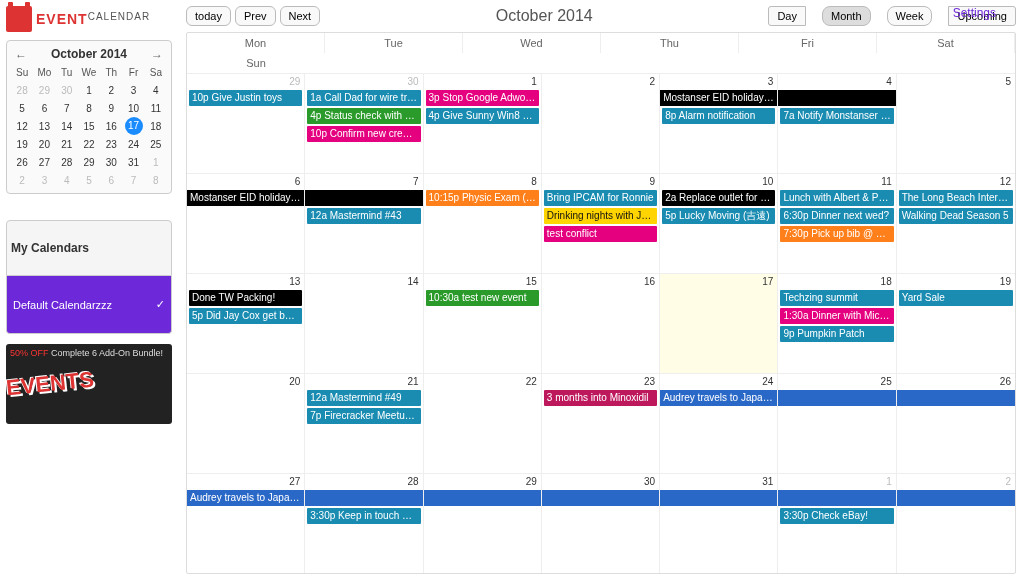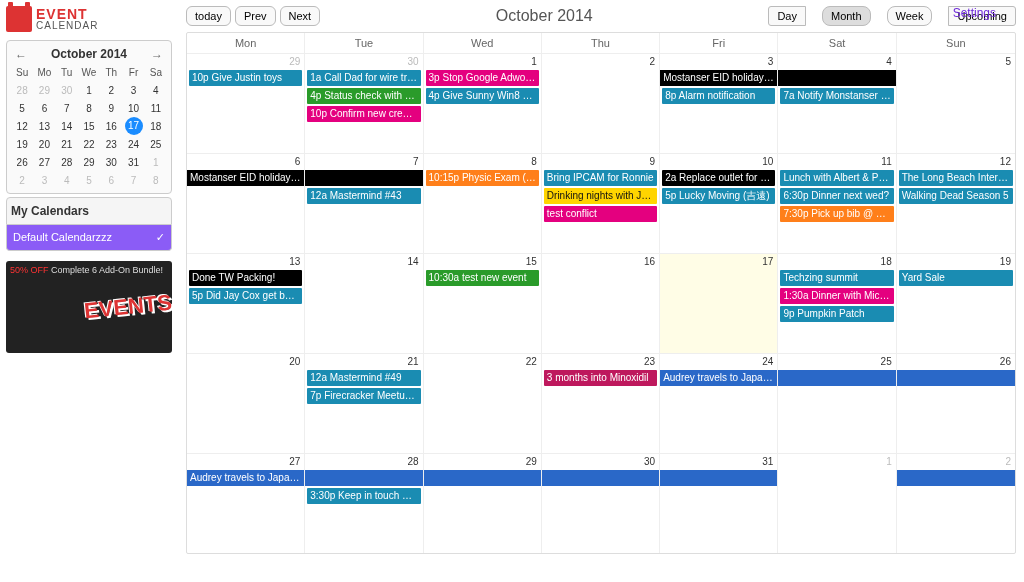--- a/index.html
+++ b/index.html
@@ -3,51 +3,51 @@
 <meta charset="utf-8">
 <style>
 *{box-sizing:border-box;margin:0;padding:0;font-family:Arial,Helvetica,sans-serif}
 body{background:#fff;font-size:11px;color:#333}
 .app{display:flex;width:1024px;height:582px}
 .sidebar{width:178px;padding:4px 6px}
 .logo{height:30px;display:flex;align-items:center;gap:4px;margin-bottom:6px}
 .logo-icon{width:26px;height:26px;background:#d33;border-radius:2px;position:relative}
 .logo-icon:before{content:"";position:absolute;top:-4px;left:2px;width:5px;height:5px;background:#d33;border-radius:1px}
 .logo-icon:after{content:"";position:absolute;top:-4px;right:2px;width:5px;height:5px;background:#d33;border-radius:1px}
-.logo-text{display:flex;flex-direction:column;line-height:1}
+.logo-text{display:flex;line-height:1}
 .logo-event{color:#d33;font-weight:bold;font-size:14px;letter-spacing:1px}
 .logo-cal{color:#555;font-size:10px;letter-spacing:1px}
 .mini-cal{border:1px solid #ccc;border-radius:4px;padding:4px;background:#fafafa}
 .mini-head{display:flex;justify-content:space-between;align-items:center;padding:2px 4px;font-weight:bold;font-size:12px}
 .mini-arrow{cursor:pointer;font-size:12px;color:#666}
 .mini-grid{width:100%;border-collapse:collapse;font-size:10px;text-align:center}
 .mini-grid th,.mini-grid td{width:22px;height:18px;padding:0}
 .mini-grid th{color:#555;font-weight:normal}
 .mini-grid td{color:#333;cursor:pointer}
 .mini-grid td.dim{color:#bbb}
 .mini-grid td.today span{display:inline-block;width:18px;height:18px;line-height:18px;background:#1a8cff;color:#fff;border-radius:50%}
-.mycal-head{margin-top:3px;padding:6px 4px;font-weight:bold;font-size:12px;border:1px solid #ccc;border-radius:4px 4px 0 0;background:#f5f5f5}
-.mycal-item{background:#8b5cf6;color:#fff;padding:6px 6px;font-size:11px;display:flex;justify-content:space-between;align-items:flex-start;border:1px solid #ccc;border-top:none;border-radius:0 0 4px 4px}
-.promo{margin-top:10px;height:92px;background:#222;border-radius:3px;position:relative;overflow:hidden;display:flex;align-items:center;justify-content:flex-end}
+.mycal-head{margin-top:26px;padding:20px 4px;font-weight:bold;font-size:12px;border:1px solid #ccc;border-radius:4px 4px 0 0;background:#f5f5f5}
+.mycal-item{background:#6d28d9;color:#fff;padding:22px 6px;font-size:11px;display:flex;justify-content:space-between;align-items:flex-end;border:1px solid #ccc;border-top:none;border-radius:0 0 4px 4px}
+.promo{margin-top:10px;height:80px;background:#222;border-radius:3px;position:relative;overflow:hidden;display:flex;align-items:center;justify-content:flex-start}
 .promo-text{color:#d33;font-weight:bold;font-size:22px;transform:rotate(-6deg);text-shadow:2px 2px #fff,-1px -1px #fff}
 .promo-top{position:absolute;top:4px;left:4px;right:4px;font-size:9px;color:#ddd}
 .promo-off{color:#f33}
 .main{flex:1;padding:4px 8px;position:relative}
 .settings{position:absolute;top:6px;right:28px;color:#6d28d9;font-size:12px;cursor:pointer}
 .toolbar{display:flex;align-items:center;justify-content:space-between;margin-top:2px;margin-bottom:6px}
 .tb-left{display:flex;gap:4px}
 .tb-btn{border:1px solid #bbb;background:#f9f9f9;padding:3px 8px;font-size:11px;border-radius:6px;cursor:pointer}
 .title{flex:1;text-align:center;font-size:16px;color:#555}
 .view-tabs{display:flex;gap:16px}
 .view-tabs .tb-btn{border-radius:8px}
 .view-tabs .tb-btn:first-child{border-radius:3px 0 0 3px}
 .view-tabs .tb-btn:last-child{border-radius:0 3px 3px 0}
 .view-tabs .tb-btn.active{background:#ddd}
 .cal{border:1px solid #ddd;border-radius:2px}
-.cal-head{display:grid;grid-template-columns:repeat(7,1fr)}
+.cal-head{display:grid;grid-template-columns:repeat(6,1fr)}
 .cal-head div{text-align:center;font-size:11px;color:#666;padding:4px 0;border-right:1px solid #eee}
 .cal-head div:last-child{border-right:none}
 .cal-body{display:grid;grid-template-columns:repeat(7,1fr);grid-auto-rows:100px}
 .cell{border-top:1px solid #eee;border-right:1px solid #eee;position:relative;padding:2px;overflow:hidden}
 .cell:nth-child(7n){border-right:none}
 .daynum{position:absolute;top:2px;right:4px;font-size:10px;color:#333}
 .daynum.dim{color:#bbb}
 .cell.today{background:#fffde6}
 .events{margin-top:14px}
 .ev{font-size:10px;color:#fff;padding:1px 3px;margin-bottom:2px;border-radius:1px;white-space:nowrap;overflow:hidden;text-overflow:ellipsis;cursor:pointer;line-height:14px}
@@ -389,20 +389,24 @@
             </div>
           </div>
           <div class="cell">
             <div class="daynum">31</div>
             <div class="events">
               <div class="ev c-blue span">&nbsp;</div>
             </div>
           </div>
           <div class="cell">
             <div class="daynum dim">1</div>
+            <div class="events">
+              <div class="ev c-blue span">&nbsp;</div>
+              <div class="ev c-teal">3:30p Check eBay!</div>
+            </div>
           </div>
           <div class="cell">
             <div class="daynum dim">2</div>
             <div class="events">
               <div class="ev c-blue span">&nbsp;</div>
             </div>
           </div>
         </div>
     </div>
   </div>

